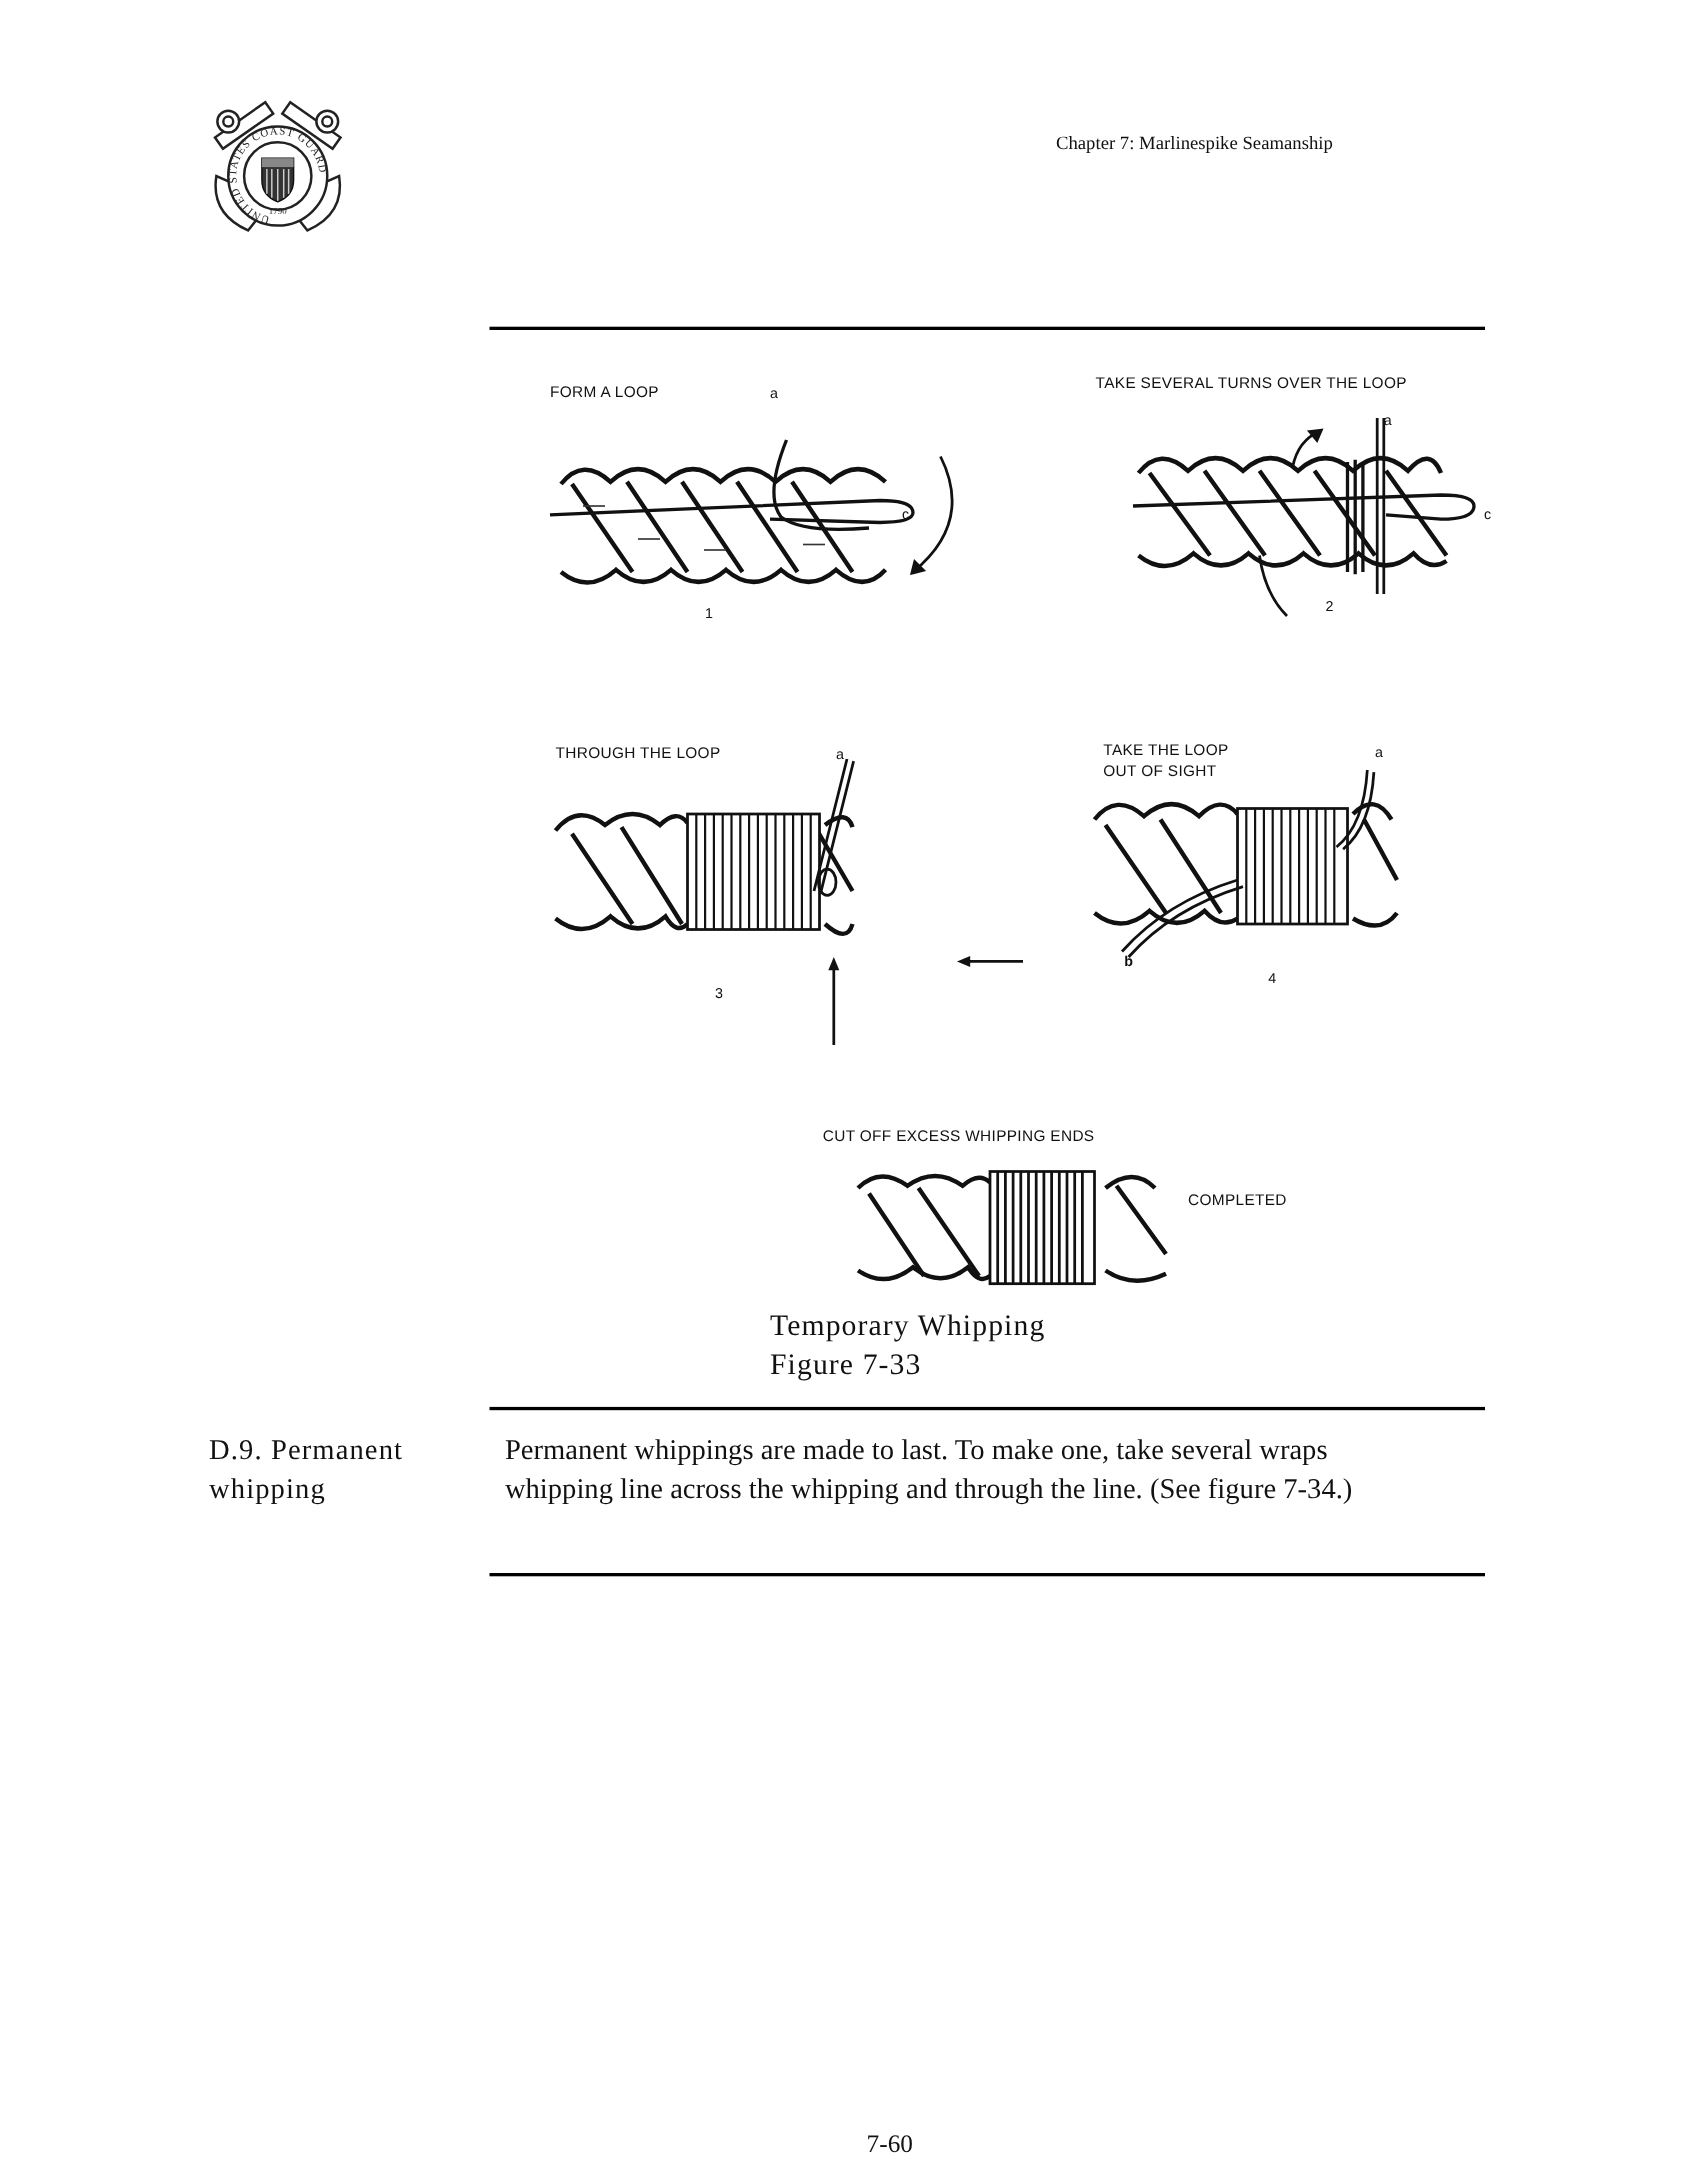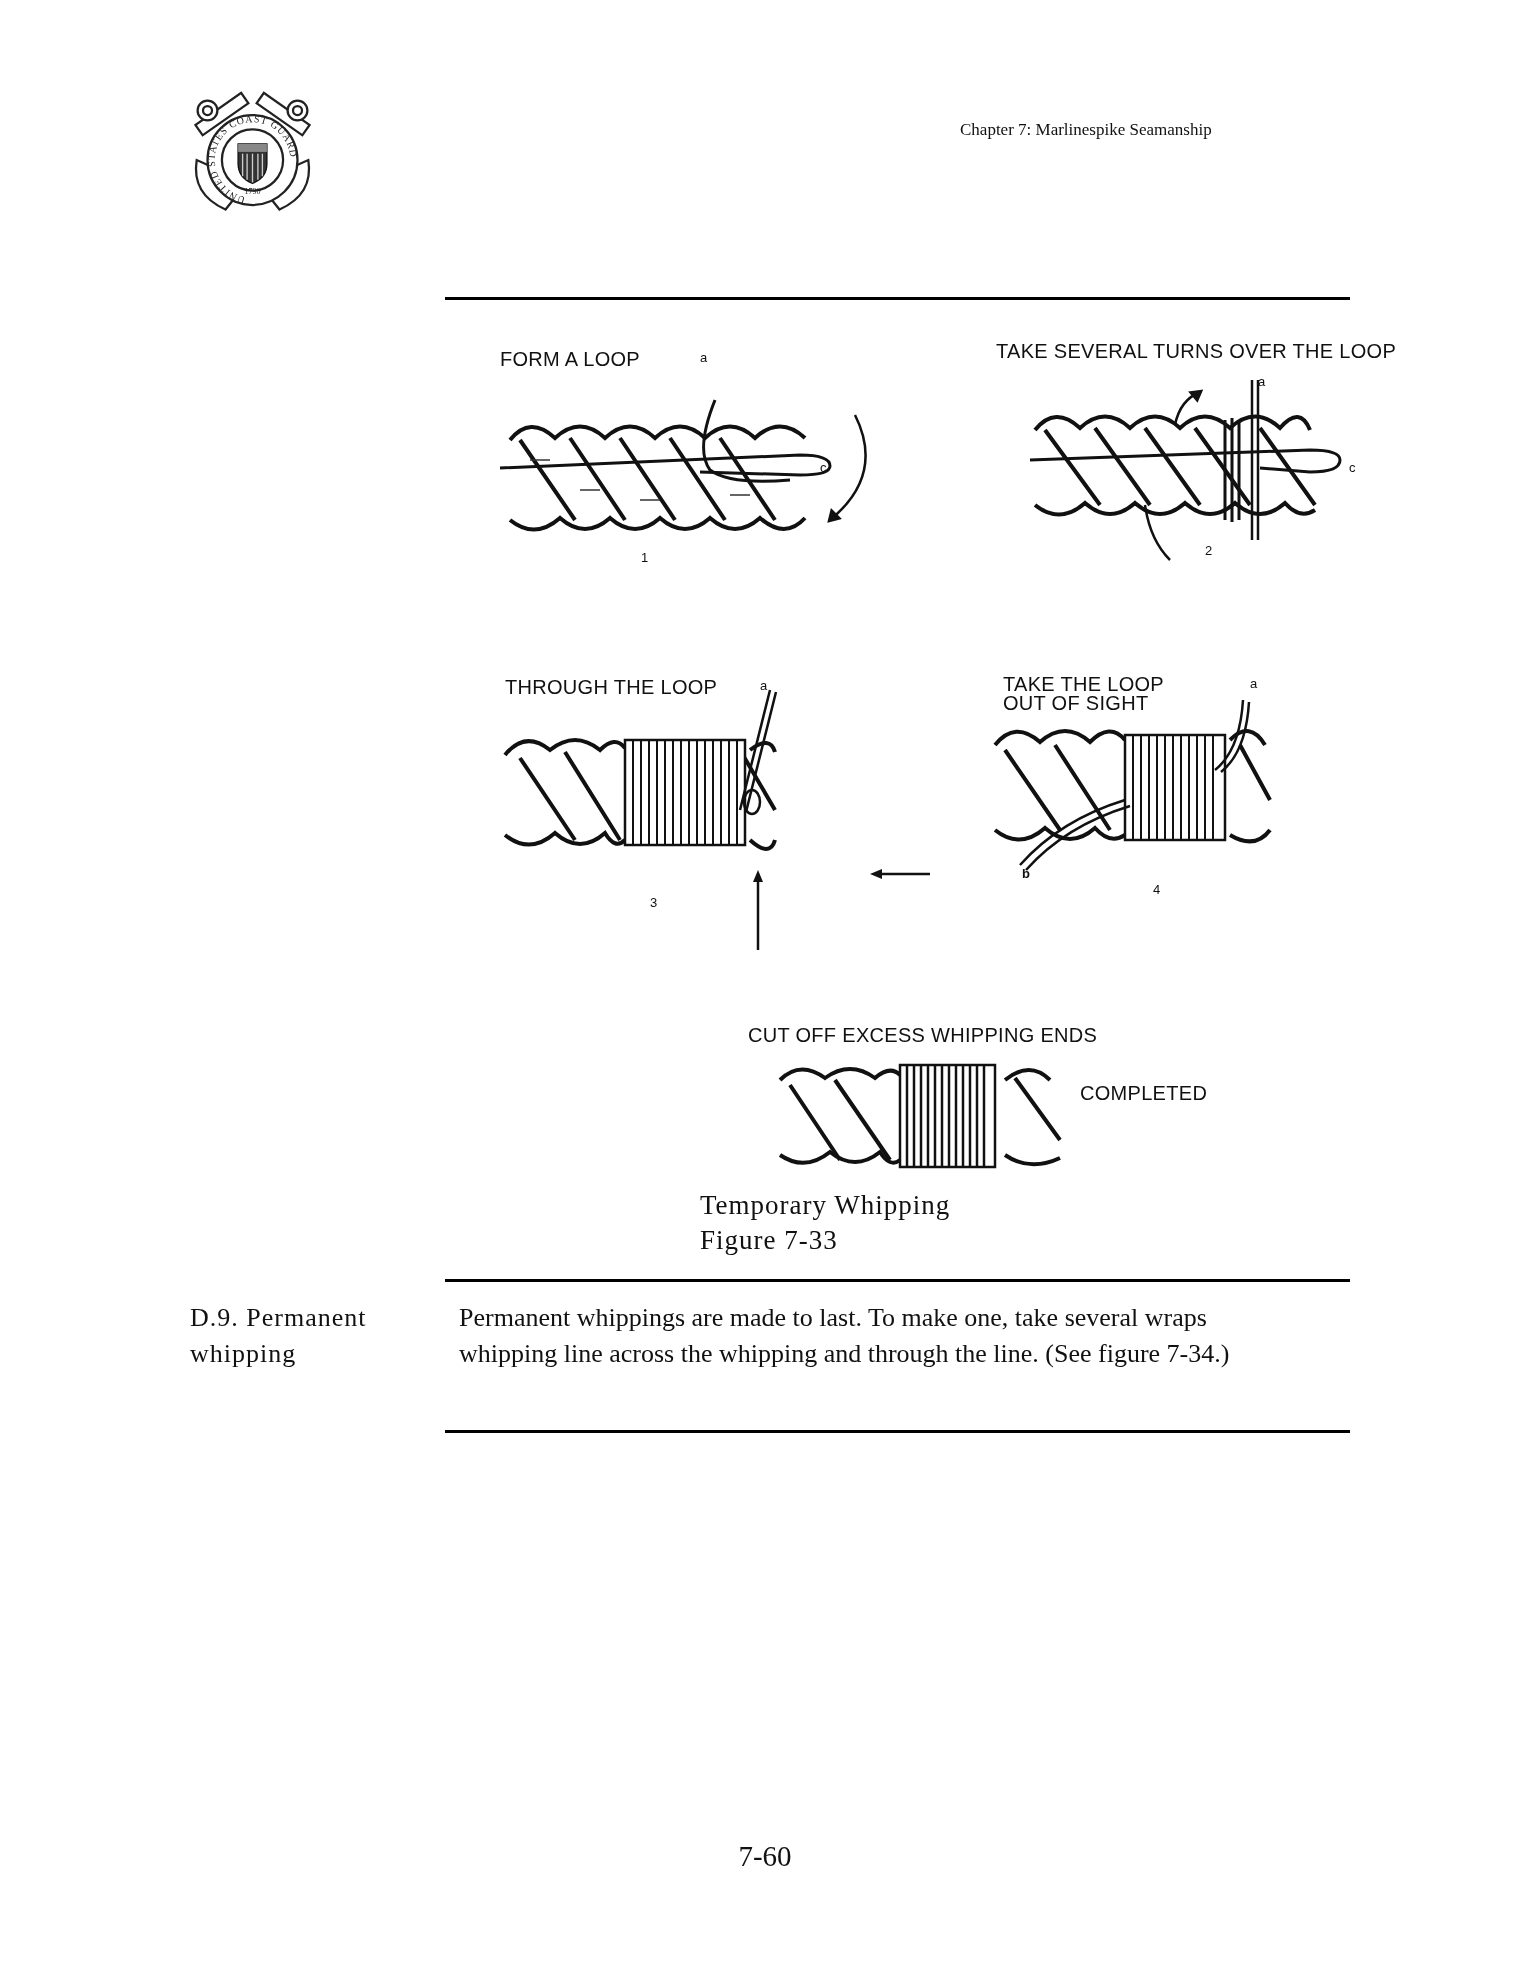--- a/index.html
+++ b/index.html
@@ -1,26 +1,26 @@
 <!DOCTYPE html>
 <html><head>
 <meta charset="utf-8">
 <style>
   html, body { margin: 0; padding: 0; background: #ffffff; }
   body { width: 1530px; height: 1980px; position: relative; overflow: hidden;
          font-family: "Liberation Serif", serif; color: #111; }
   .abs { position: absolute; }
   .rule { position: absolute; left: 445px; width: 905px; height: 3px; background: #000; }
   .header-title { left: 960px; top: 120px; font-size: 17px; white-space: nowrap; }
-  .fig-label { font-family: "Liberation Sans", sans-serif; font-size: 20px; letter-spacing: 0.3px; white-space: nowrap; }
+  .fig-label { font-family: "Liberation Sans", sans-serif; font-size: 14px; letter-spacing: 0.3px; white-space: nowrap; }
   .fig-small { font-family: "Liberation Sans", sans-serif; font-size: 13px; }
   .caption { left: 700px; width: 400px; text-align: left; font-size: 27px; letter-spacing: 1px; line-height: 35px; }
   .side-head { left: 190px; top: 1300px; font-size: 26px; line-height: 36px; letter-spacing: 1px; }
   .body-text { left: 459px; top: 1300px; width: 900px; font-size: 26px; line-height: 36px; }
-  .page-num { left: 700px; top: 1840px; width: 130px; text-align: center; font-size: 29px; }
+  .page-num { left: 700px; top: 1936px; width: 130px; text-align: right; font-size: 23px; }
   svg { position: absolute; overflow: visible; }
 </style>
 </head>
 <body>
 
 <svg style="left:180px;top:88px;" width="145" height="135" viewBox="0 0 160 150">
 
   <g stroke="#222" stroke-width="2.5" fill="#fff">
     <rect x="15" y="22" width="62" height="14" transform="rotate(-35 46 29)"></rect>
     <rect x="83" y="22" width="62" height="14" transform="rotate(35 114 29)"></rect>

